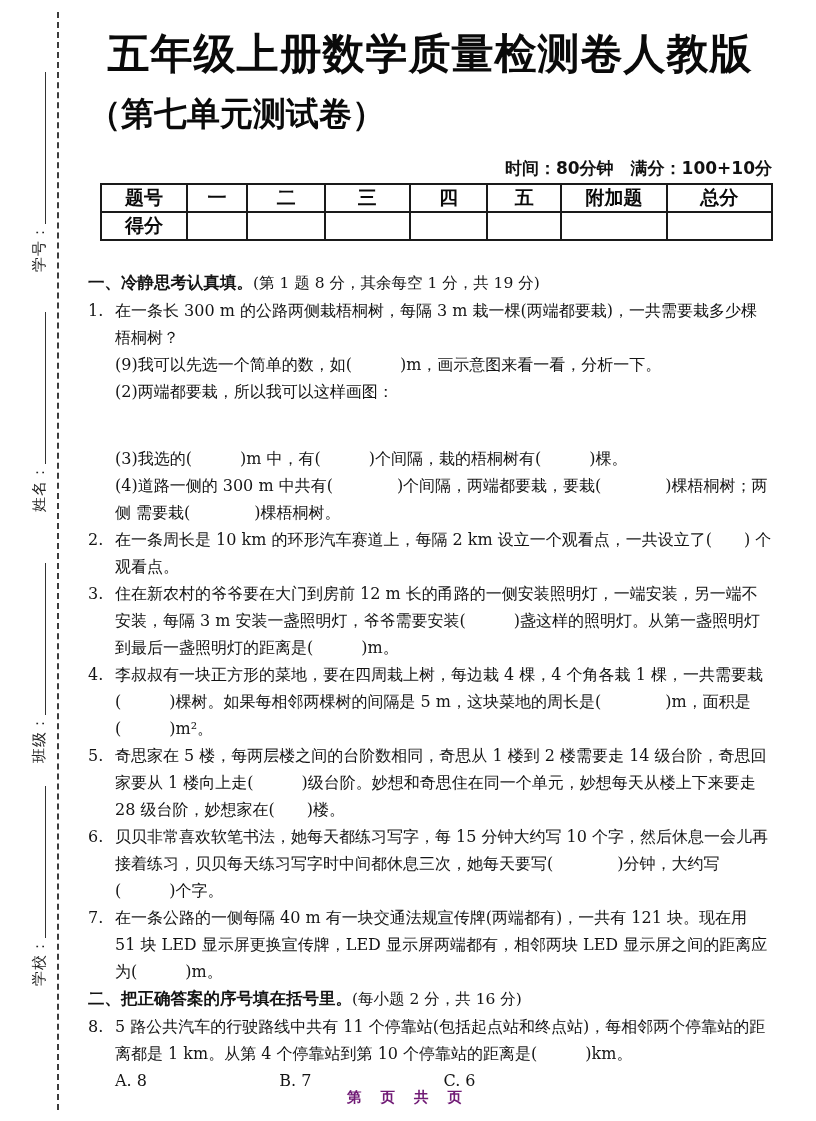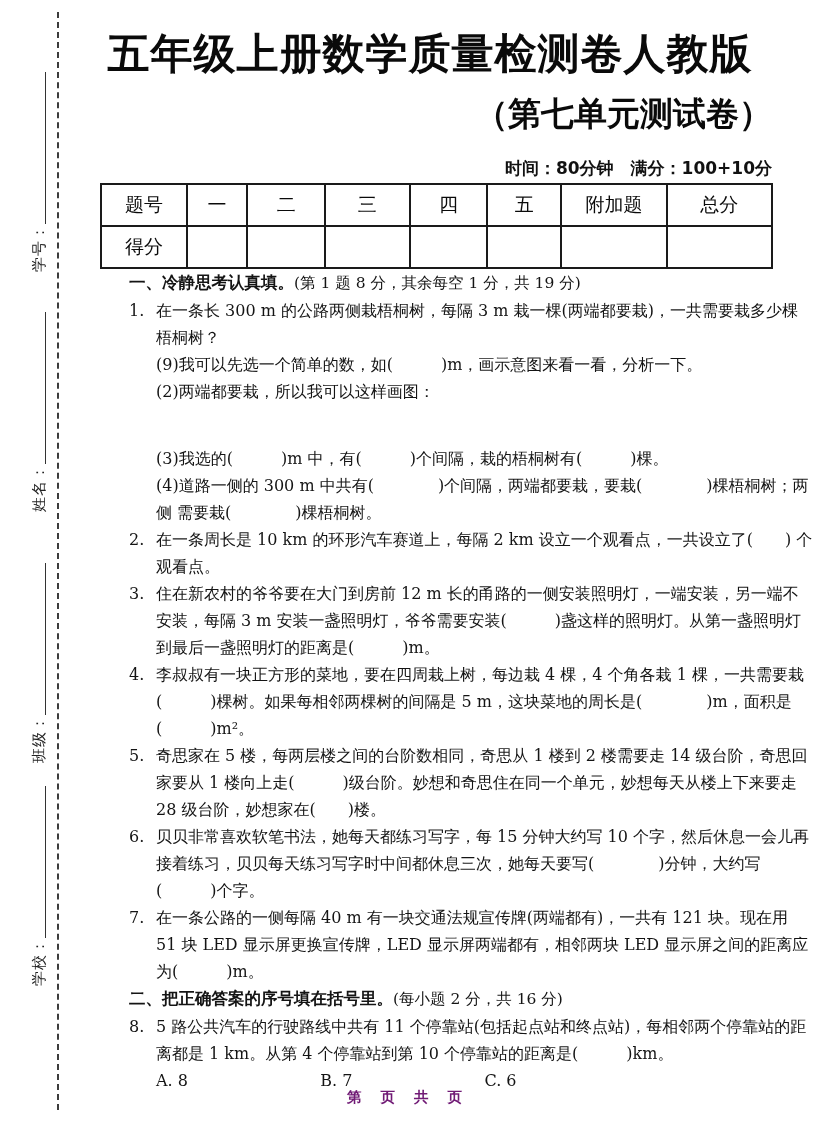--- a/index.html
+++ b/index.html
@@ -23,43 +23,43 @@
     font-size:15px; color:#222; letter-spacing:1px;
   }
   .side-field .blank-line { flex:1; border-bottom:1.6px solid #333; margin-bottom:3px; }
   
   .title {
     position:absolute; top:26px; left:88px; width:684px; text-align:center;
     font-family:"DejaVu Sans","Liberation Sans",sans-serif;
     font-size:42px; font-weight:bold; letter-spacing:1px; color:#0a0a0a;
   }
   .subtitle {
-    position:absolute; top:92px; left:88px; width:684px; text-align:right;
+    position:absolute; top:92px; left:88px; width:684px; text-align:left;
     font-family:"DejaVu Sans","Liberation Sans",sans-serif;
     font-size:33px; font-weight:bold; color:#0a0a0a;
   }
   .meta {
     position:absolute; top:157px; right:44px;
     font-family:"DejaVu Sans","Liberation Sans",sans-serif;
     font-size:17px; font-weight:bold; color:#111;
   }
   
   .score-table {
     position:absolute; left:100px; top:183px; width:673px;
     border-collapse:collapse; table-layout:fixed;
     font-family:"DejaVu Sans","Liberation Sans",sans-serif;
     font-size:19px; font-weight:bold; color:#0a0a0a;
   }
   .score-table th, .score-table td {
-    border:2px solid #1a1a1a; height:42px; text-align:center; font-weight:normal;
+    border:2px solid #1a1a1a; height:28px; text-align:center; font-weight:bold;
   }
   
   .content {
     position:absolute; left:88px; top:269px; width:684px;
-    font-size:16px; line-height:27px; color:#141414;margin-left:41px;
+    font-size:16px; line-height:27px; color:#141414;
   }
   .sec-head { font-family:"DejaVu Sans","Liberation Sans",sans-serif; font-weight:bold; font-size:16.5px; }
   .sec-note { font-family:"DejaVu Serif","Liberation Serif",serif; font-weight:normal; font-size:15.5px; }
   .q { display:flex; align-items:flex-start; }
   .q-num { width:27px; flex:none; }
   .q-body { flex:1; }
   .part { }
   .draw-space { height:40px; }
   .options { display:flex; }
   .opt { width:25%; }

